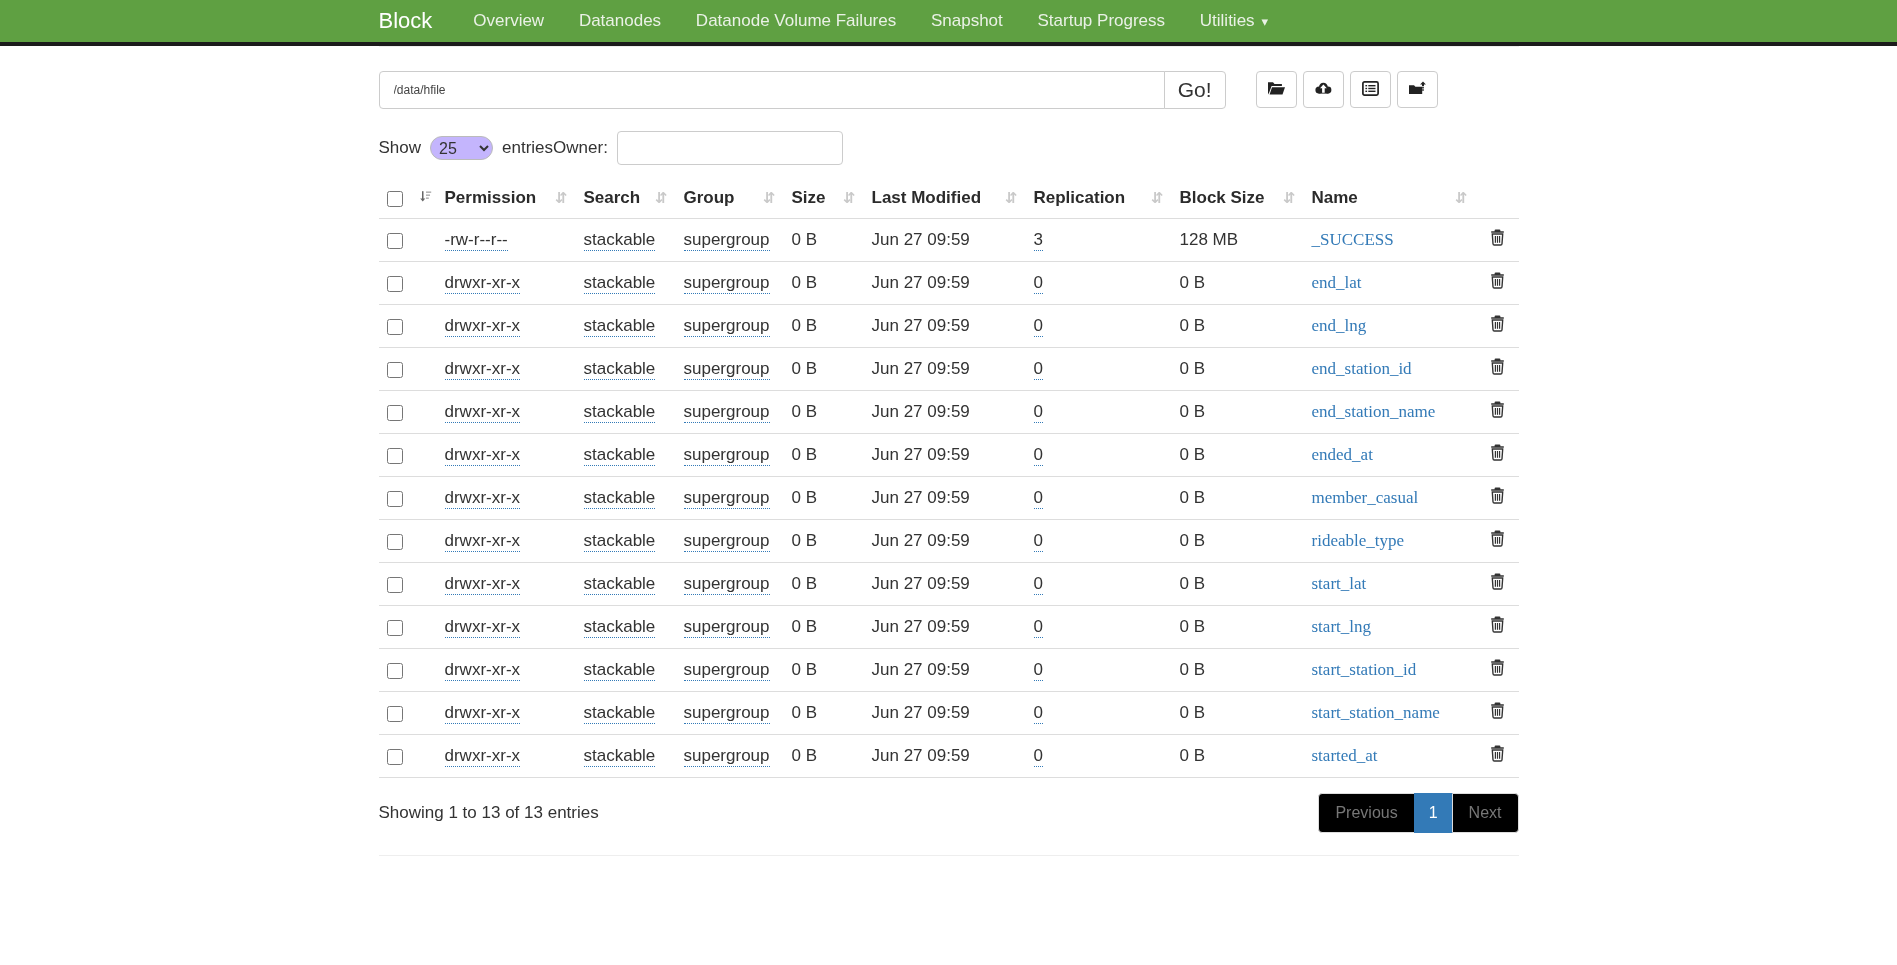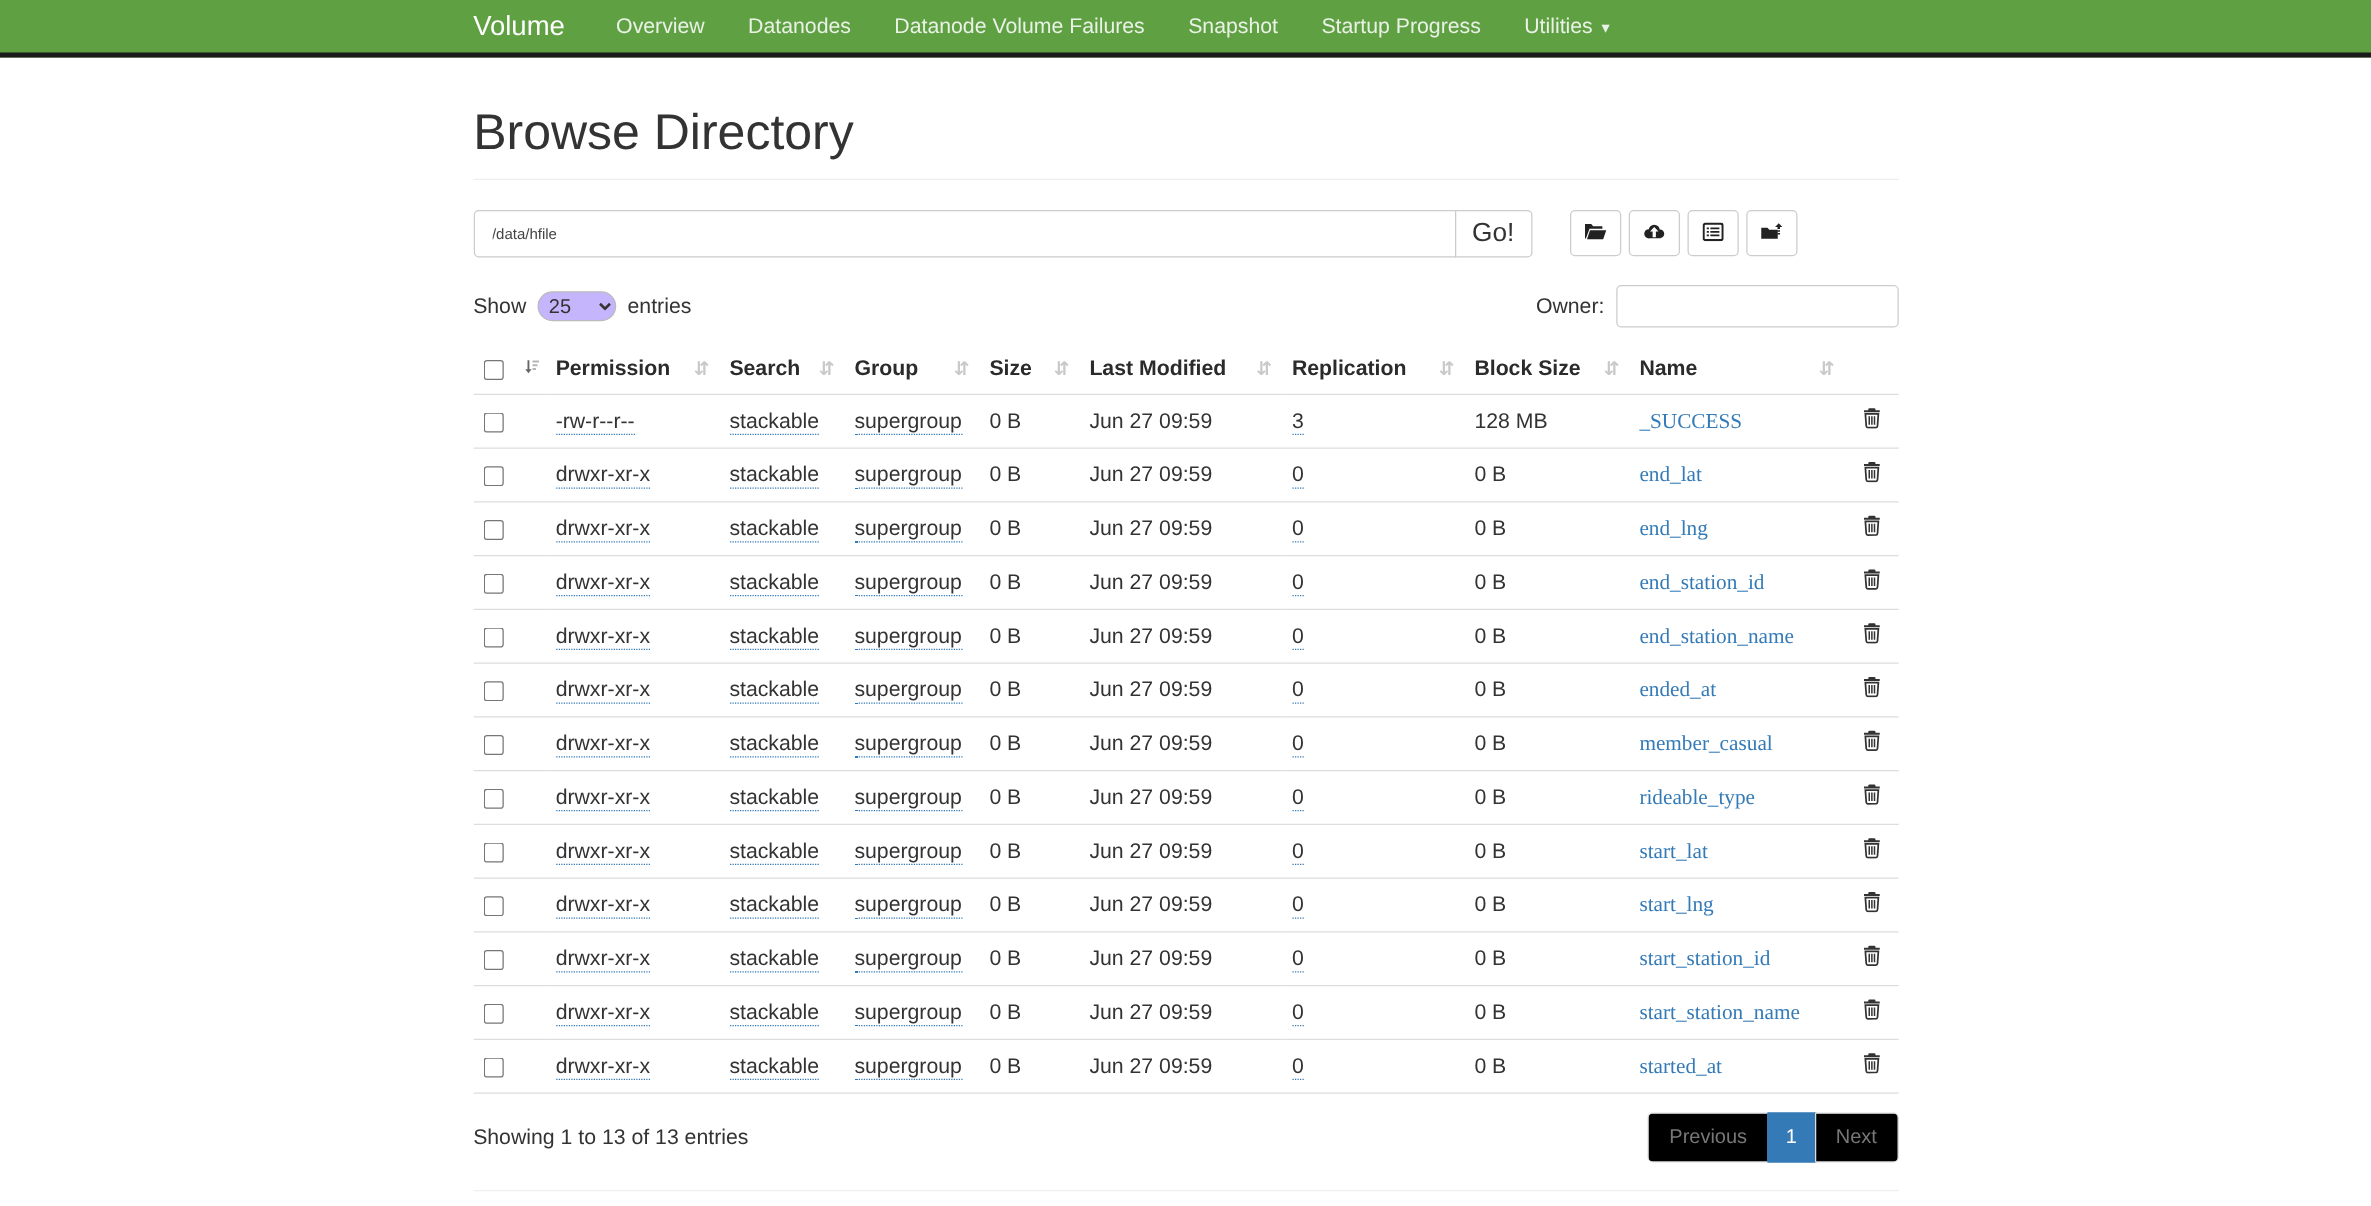--- a/index.html
+++ b/index.html
@@ -49,21 +49,21 @@
     font-family: "Liberation Sans", sans-serif;
   }
   .icon-btns { margin-left: 30px; display: flex; gap: 6px; }
   .icon-btn {
     width: 41px; height: 37px; background: #fff; border: 1px solid #ccc;
     border-radius: 4px; display: flex; align-items: center; justify-content: center;
     cursor: pointer; padding: 0;
   }
   
   .controls-row {
-    margin-top: 22px; display: flex; justify-content: space-between; align-items: center;
+    margin-top: 22px; display: flex; justify-content: flex-start; align-items: center;
   }
   .show-group, .search-group { display: flex; align-items: center; gap: 9px; font-size: 17px; }
   select.page-size {
     height: 24px; width: 63px; border: 1px solid #bbb; border-radius: 16px;
     font-size: 16px; color: #333; background: #c4b5fd; padding: 0 4px;
     font-family: "Liberation Sans", sans-serif;
   }
   .search-input {
     width: 226px; height: 34px; border: 1px solid #ccc; border-radius: 4px;
     padding: 0 8px; font-size: 16px; outline: none;
@@ -105,37 +105,36 @@
     background: var(--active_page_bg, #337ab7); border-color: var(--active_page_bg, #337ab7);
     color: #fff; margin-left: -1px; padding: 10px 14px;
   }
   hr.rule.pre-footer { margin-top: 22px; }
 </style>
 </head>
 <body>
 
 <header class="navbar">
   <div class="navbar-inner">
-    <a class="brand">Volume</a>
+    <a class="brand">Block</a>
     <nav>
       <a class="nav-link">Overview</a>
       <a class="nav-link">Datanodes</a>
       <a class="nav-link">Datanode Volume Failures</a>
       <a class="nav-link">Snapshot</a>
       <a class="nav-link">Startup Progress</a>
       <a class="nav-link">
         <span>Utilities</span>
         <span class="caret-glyph">▾</span>
       </a>
     </nav>
   </div>
 </header>
 
 <div class="container">
-  <h1 class="page-title">Browse Directory</h1>
   <hr class="rule under-title">
 
   <div class="toolbar-row">
     <div class="input-group">
       <input class="path-input" type="text" value="/data/hfile" style="">
       <button class="go-btn">Go!</button>
     </div>
     <div class="icon-btns">
       <button class="icon-btn">
         <span>

